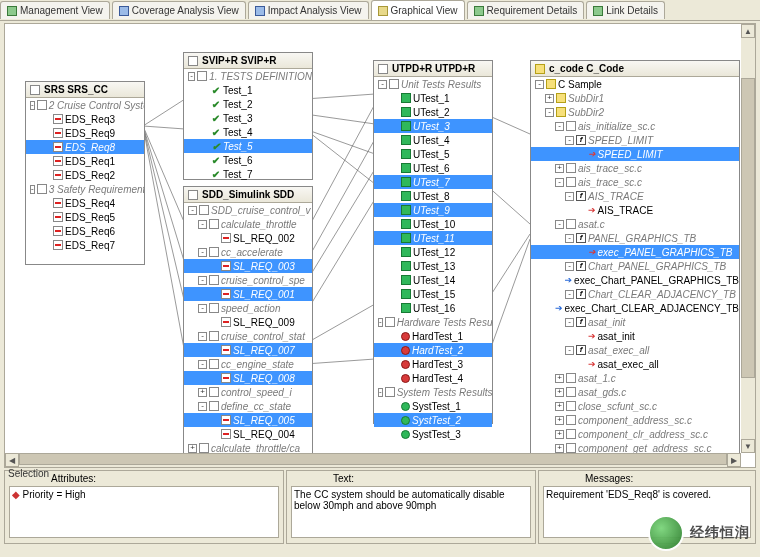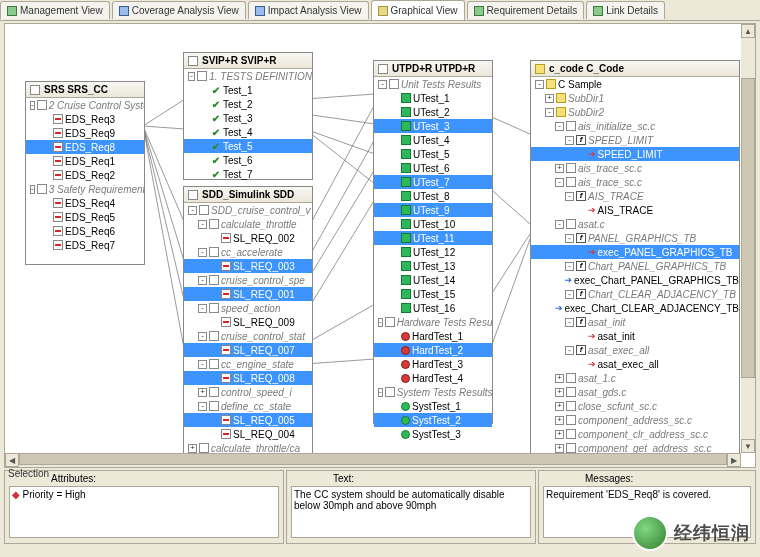--- a/index.html
+++ b/index.html
@@ -76,20 +76,21 @@
     display: flex;
     align-items: center;
     height: 14px;
     padding-left: 2px;
     white-space: nowrap;
     gap: 2px;
   }
   .tree-row.sel {
     background: #3e94ff;
     color: #fff;
+    font-style: italic;
   }
   .tree-row.it { color: #7a7a7a; font-style: italic; }
   .exp {
     width: 9px;
     height: 9px;
     border: 1px solid #888;
     display: inline-flex;
     align-items: center;
     justify-content: center;
     font-size: 8px;
@@ -150,21 +151,21 @@
     align-items:center;
     gap:6px;
     z-index:100;
     opacity:0.95;
   }
   .wm-circle {
     width:36px;height:36px;border-radius:50%;
     background:radial-gradient(circle at 35% 35%, #7bd67b, #2a7a2a);
     border:2px solid #fff;
   }
-  .wm-text { font-size:18px; color:#444; font-weight:bold; letter-spacing:1px;}
+  .wm-text { font-size:14px; color:#444; font-weight:bold; letter-spacing:1px;}
   .scrollbar {
     position:absolute;
     background:#ece9d8;
   }
   .sb-v { right:0; top:0; bottom:14px; width:14px; }
   .sb-h { left:0; right:14px; bottom:0; height:14px; }
   .sb-btn { background:#ece9d8; border:1px solid #aca899; width:14px; height:14px; display:flex; align-items:center; justify-content:center; font-size:8px; color:#555;}
   .sb-thumb { background:#cdc7b4; border:1px solid #aca899; }
 </style>
 </head>

